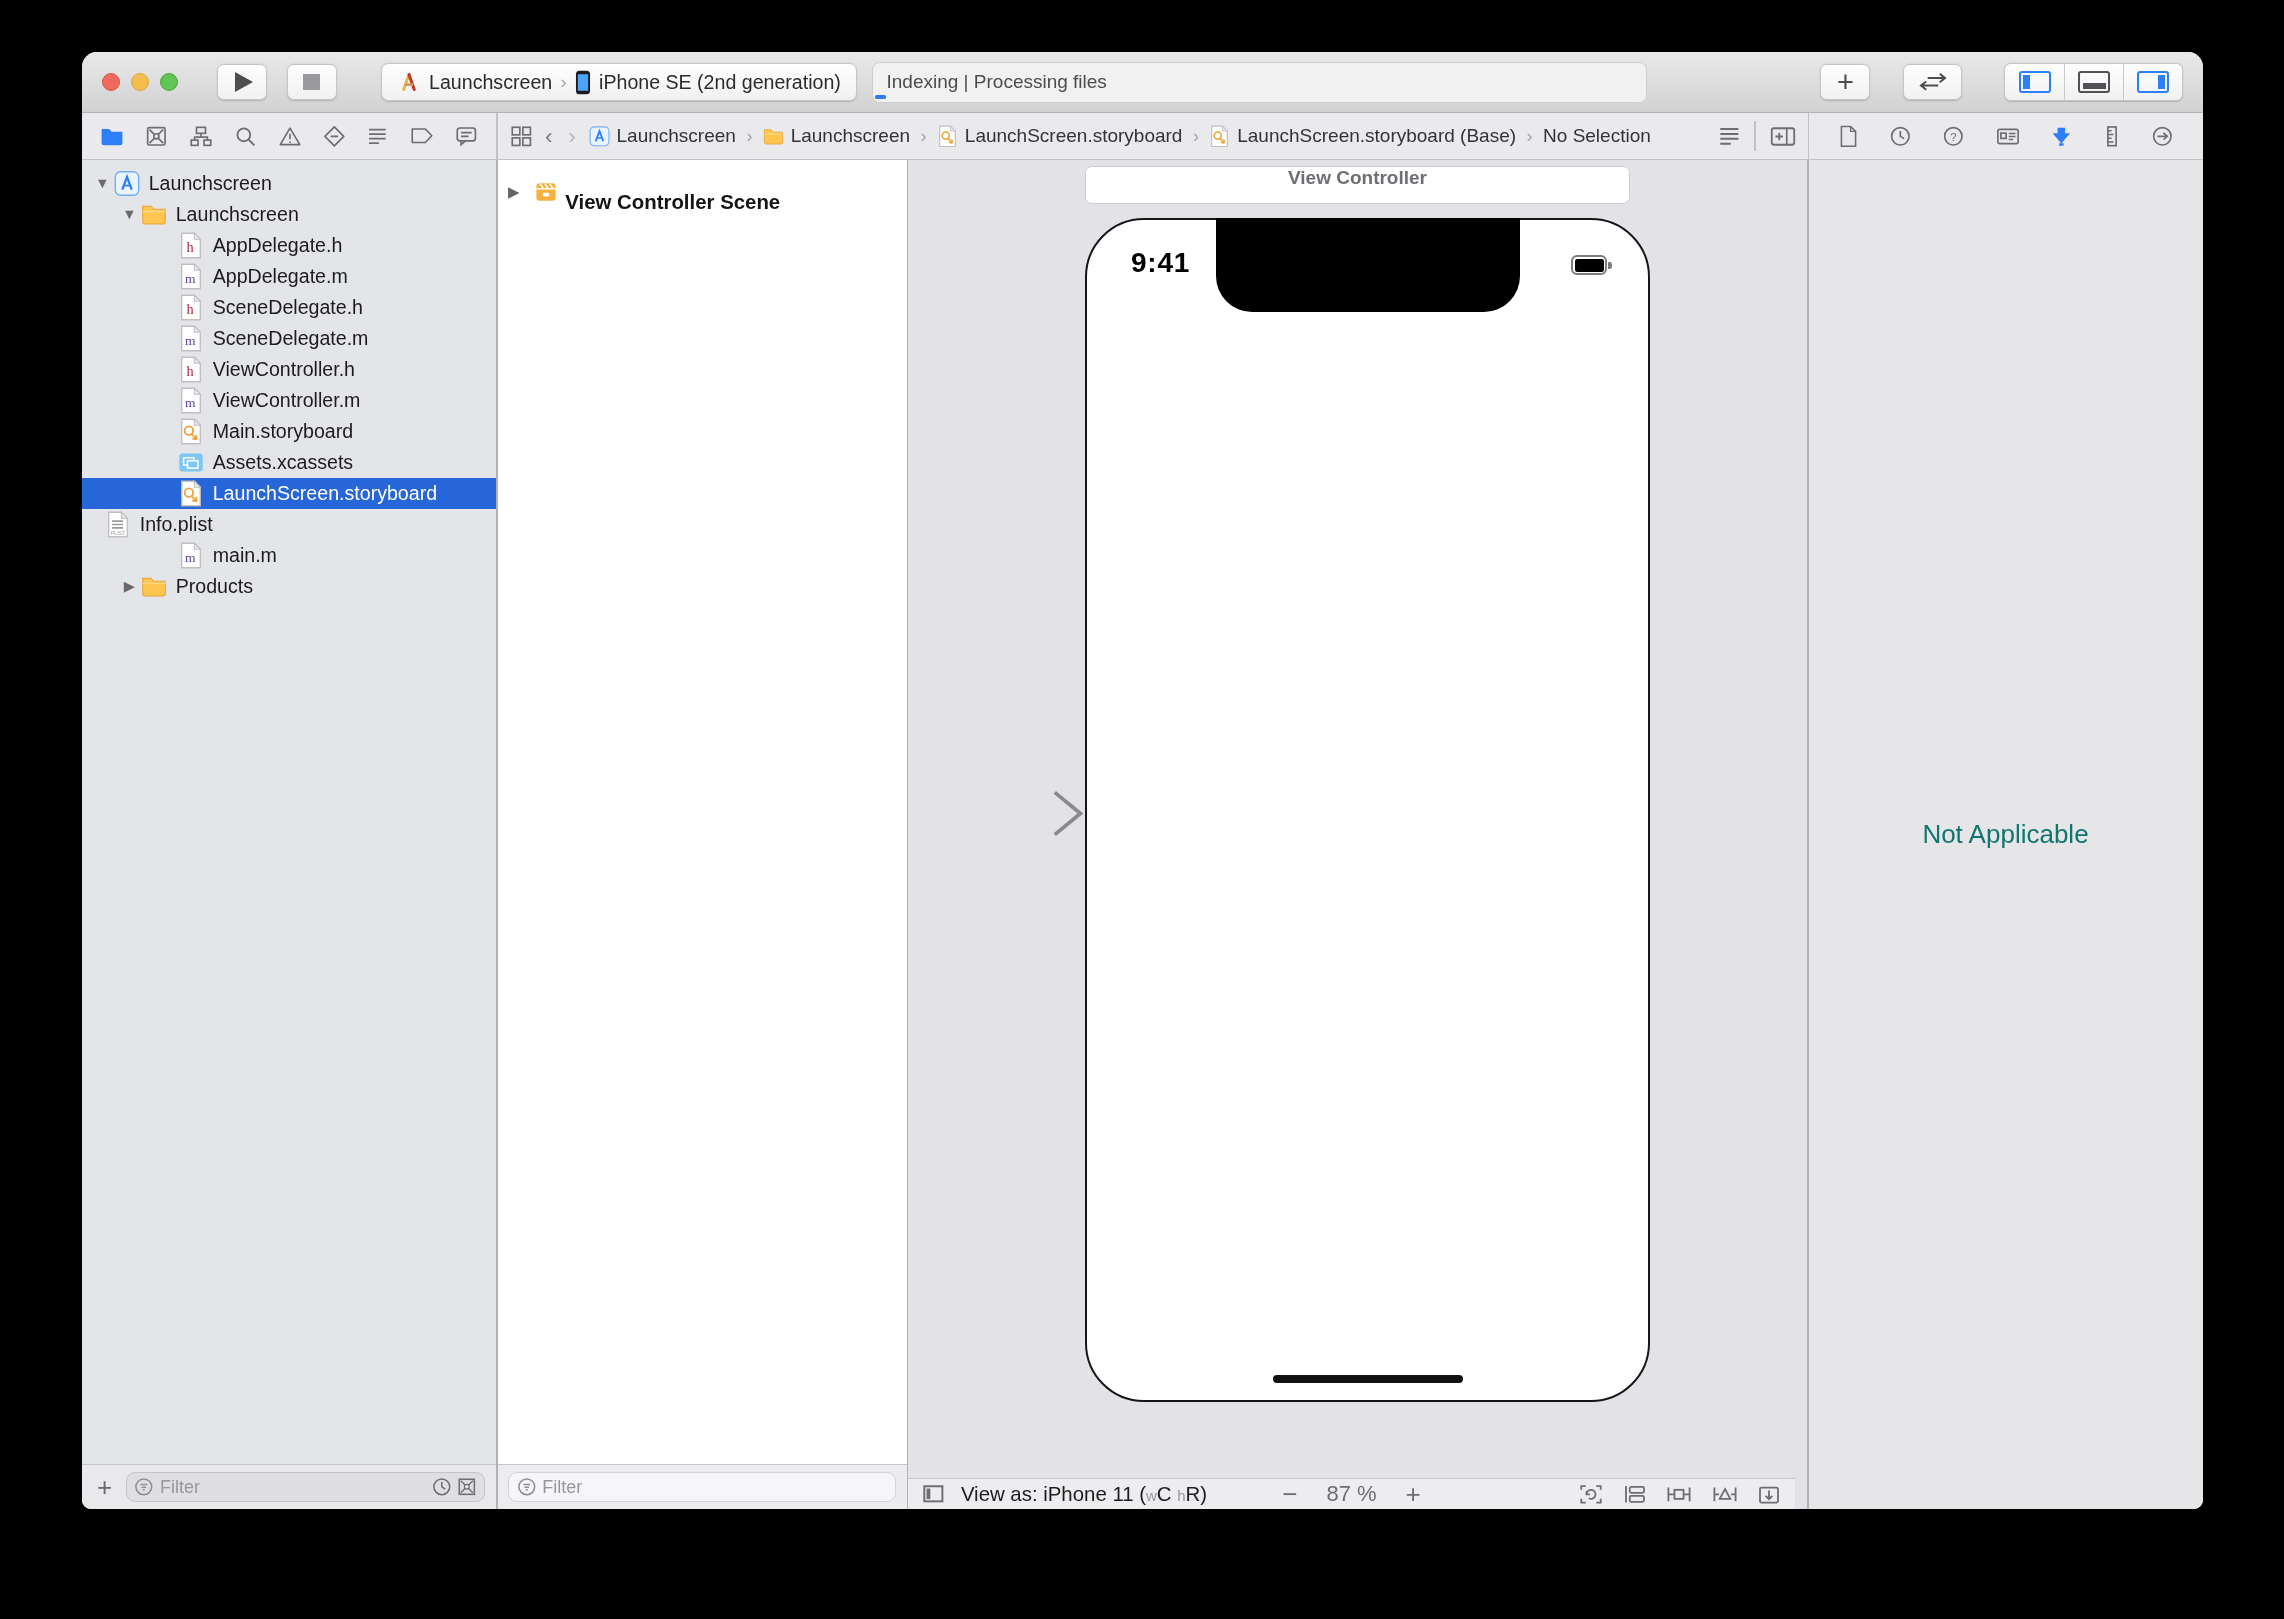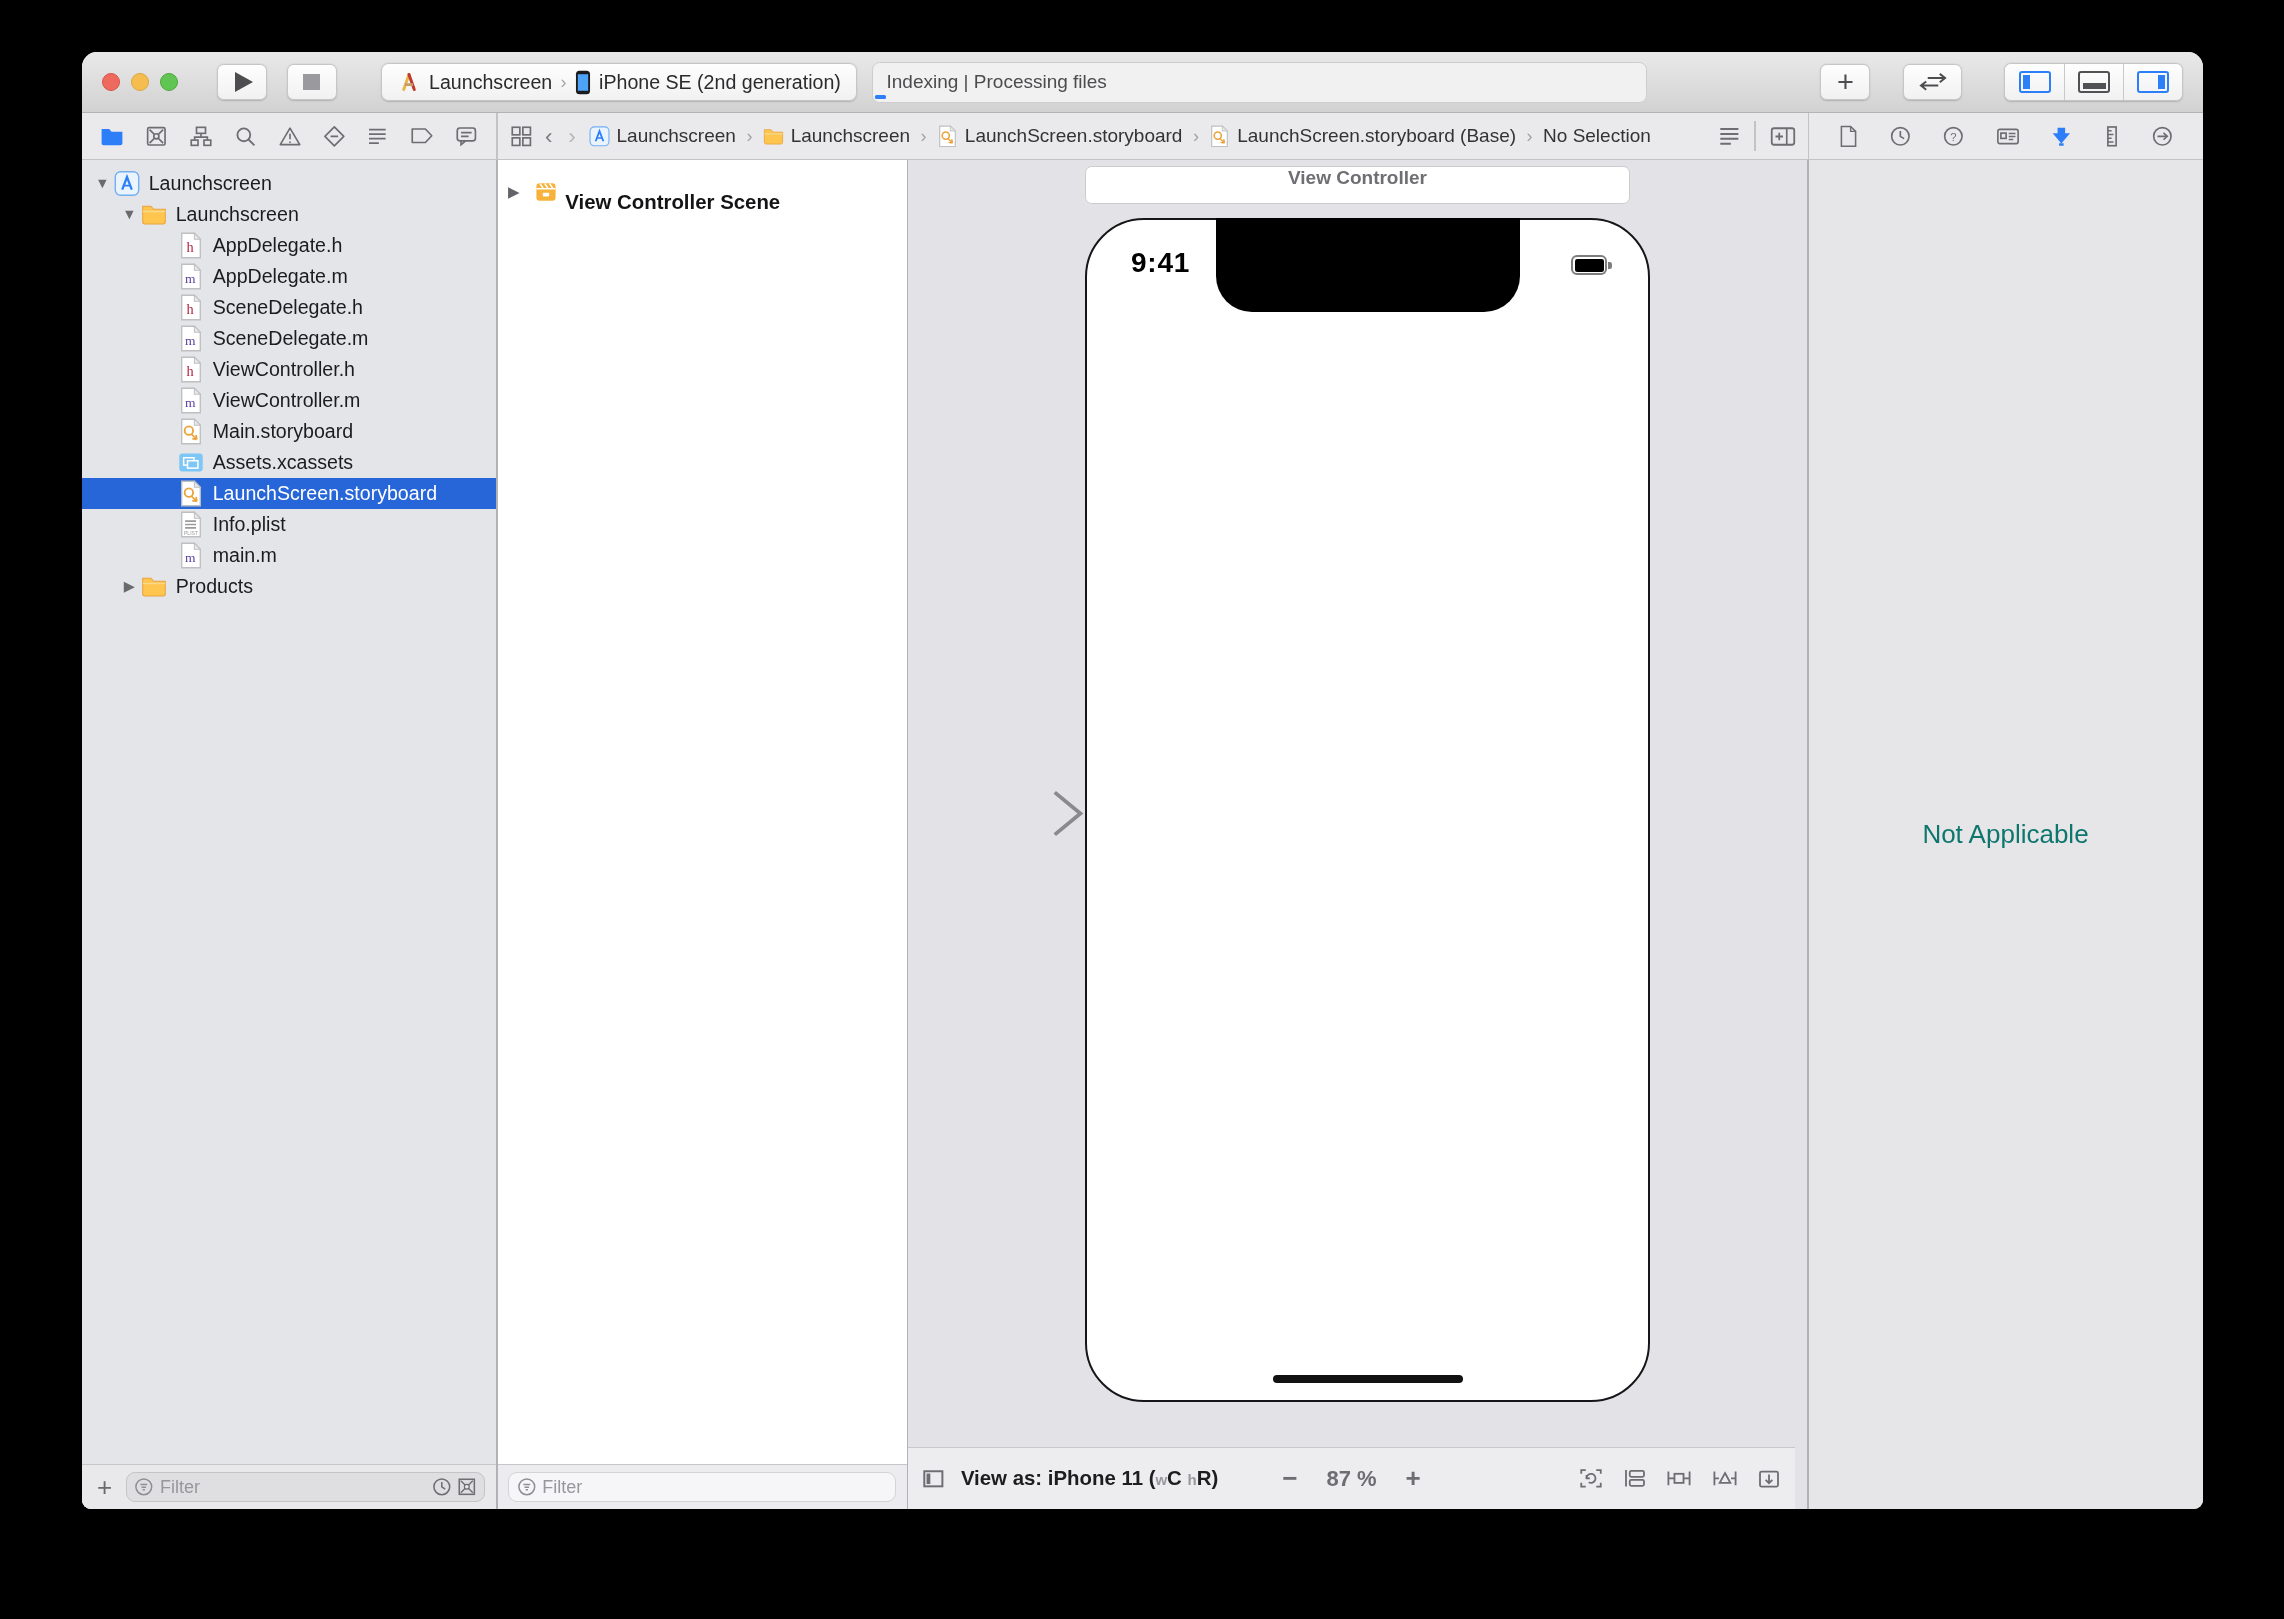--- a/index.html
+++ b/index.html
@@ -99,22 +99,22 @@
   #notch { position:absolute; left:50%; transform:translateX(-50%); top:-2.3px; width:304px; height:94px;
            background:#000; border-radius:0 0 36px 36px; }
   #dev-time { position:absolute; left:44px; top:27px; font-size:28px; font-weight:bold; color:#000; letter-spacing:0.8px; }
   #battery { position:absolute; right:36px; top:35px; width:41px; height:20.4px; }
   #battery .body { position:absolute; left:0; top:0; width:36px; height:20.4px; border:2.3px solid #7d7d80; border-radius:6px; }
   #battery .fill { position:absolute; left:3.8px; top:3.8px; width:29px; height:13px; background:#000; border-radius:2.3px; }
   #battery .tip { position:absolute; right:0; top:6.8px; width:3.8px; height:6.8px; background:#7d7d80; border-radius:0 2.3px 2.3px 0; }
   #home-bar { position:absolute; left:50%; transform:translateX(-50%); bottom:16.6px; width:190px; height:8.3px;
               background:#111; border-radius:4.5px; }
   #entry-arrow { position:absolute; left:32px; top:627px; }
-  #canvas-bottom { position:absolute; left:0; right:12px; bottom:0; height:62px; background:#ededef;
-                   border-top:1.5px solid #c8c8ca; display:flex; align-items:center; padding:0 13.6px;font-weight:bold; }
+  #canvas-bottom { position:absolute; left:0; right:12px; bottom:0; height:31px; background:#ededef;
+                   border-top:1.5px solid #c8c8ca; display:flex; align-items:center; padding:0 13.6px; }
   #viewas { display:flex; align-items:baseline; margin-left:16.6px; font-size:20.4px; color:#1d1d1f; white-space:nowrap; }
   #viewas .small { font-size:15px; color:#98989d; }
   #zoom-ctrl { position:absolute; left:50%; transform:translateX(-50%); display:flex; align-items:center; gap:29px; }
   #zoom-ctrl .zbtn { font-size:26px; color:#6d6d72; }
   #zoom-ctrl .zlvl { font-size:22px; color:#6d6d72; }
   #cb-icons { margin-left:auto; display:flex; align-items:center; gap:19.6px; }
 
   
   #inspector { width:394px; background:#e6e6e9; display:flex; align-items:center; justify-content:center; }
   #na-text { font-size:26px; color:#0f766e; }
@@ -525,21 +525,21 @@
             <span class="ficon ico">
               <svg viewBox="0 0 26 32">
                 <path d="M2 1.5 h15 l7 7 V30.5 H2 z" fill="#fff" stroke="#bfbfc2" stroke-width="1.6"></path>
                 <path d="M17 1.5 l7 7 h-7 z" fill="#e9e9eb" stroke="#bfbfc2" stroke-width="1.2"></path>
                 <circle cx="10.5" cy="15" r="5" fill="none" stroke="#eca33b" stroke-width="2.2"></circle>
                 <path d="M13.5 19 l6.5 6.5 M20 25.5 l-5.5 -1 M20 25.5 l-1 -5.5" stroke="#eca33b" stroke-width="2" fill="none"></path>
               </svg>
             </span>
             <span>LaunchScreen.storyboard</span>
           </div>
-          <div class="tree-row" style="padding-left: 73px;">
+          <div class="tree-row" style="">
             <span style="width: 22.7px; flex: 0 0 22.7px;"></span>
             <span class="ficon ico">
               <svg viewBox="0 0 26 32" style="font-size:26px">
                 <path d="M2 1.5 h15 l7 7 V30.5 H2 z" fill="#fff" stroke="#bfbfc2" stroke-width="1.6"></path>
                 <path d="M17 1.5 l7 7 h-7 z" fill="#e9e9eb" stroke="#bfbfc2" stroke-width="1.2"></path>
                 <g stroke="#9a9a9e" stroke-width="1.8">
                   <path d="M6 12 h13 M6 16 h13 M6 20 h13"></path>
                 </g>
                 <text x="13" y="28.5" text-anchor="middle" font-size="6" fill="#9a9a9e">PLIST</text>
               </svg>

